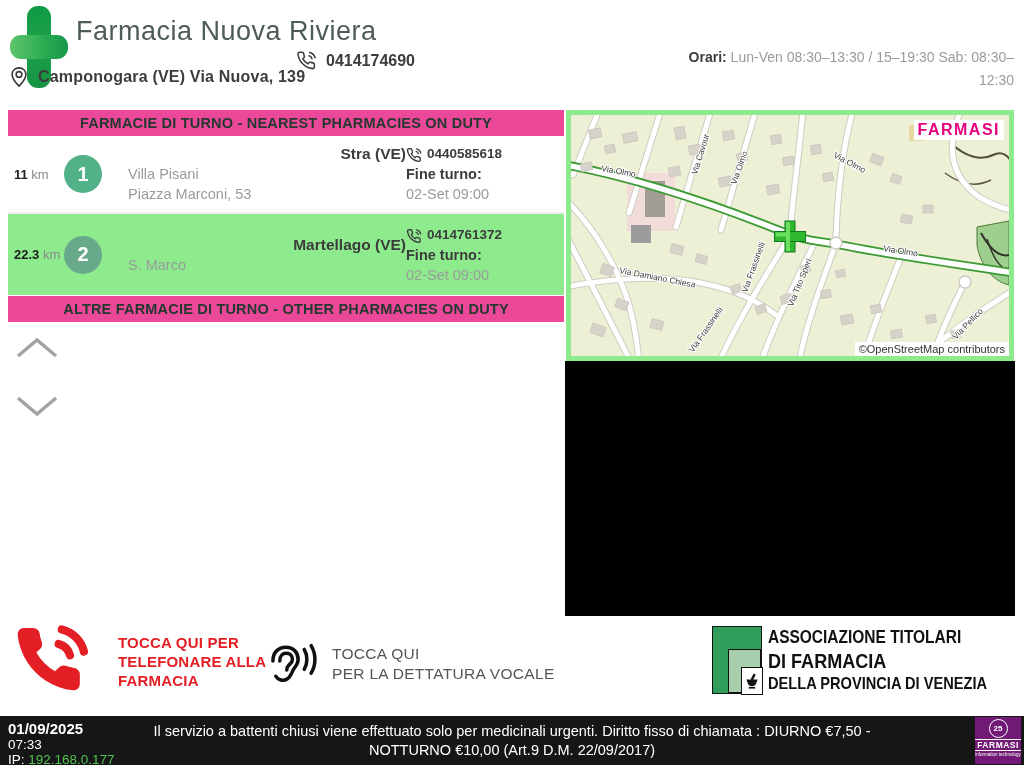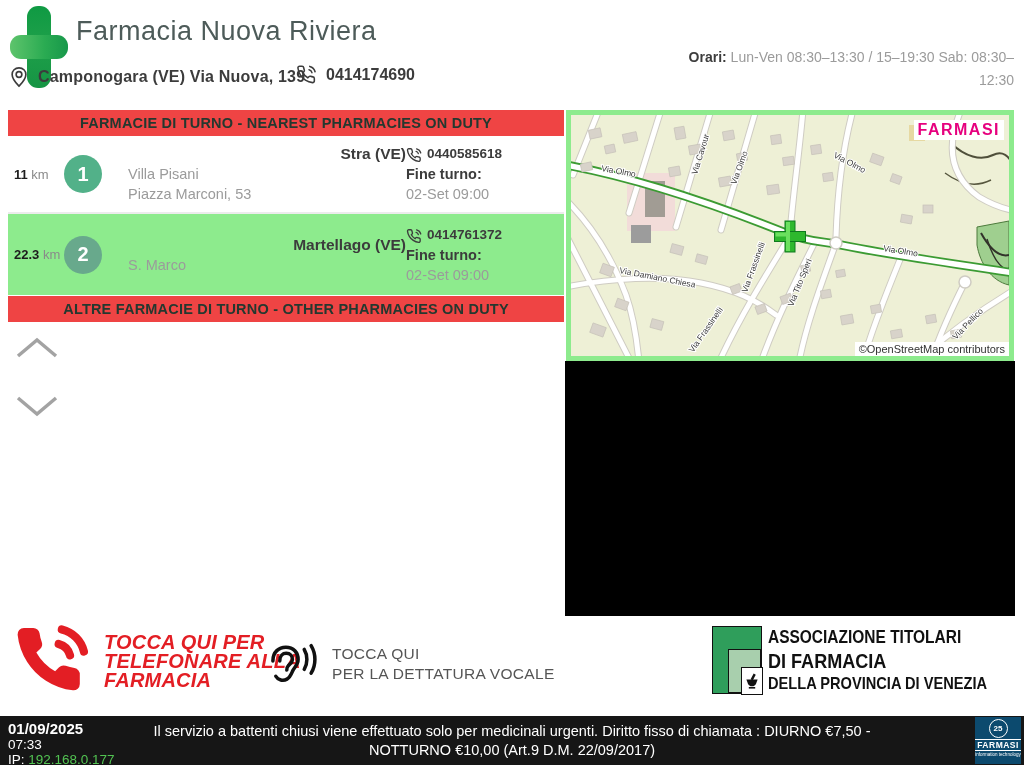--- a/index.html
+++ b/index.html
@@ -12,28 +12,28 @@
   .logo-cross{position:absolute;left:10px;top:6px;width:58px;height:82px;}
   .logo-cross .v{position:absolute;left:17px;top:0;width:24px;height:82px;border-radius:11px;
     background:linear-gradient(180deg,#0f9a43,#1ea04a 45%,#169544);}
   .logo-cross .h{position:absolute;left:0;top:29px;width:58px;height:24px;border-radius:11px;
     background:linear-gradient(90deg,#5ec46c,#2aab52 60%,#17984a);}
   .page-title{position:absolute;left:76px;top:16px;font-size:27px;font-weight:300;
     color:#4d5b59;letter-spacing:.5px;}
   .addr-row{position:absolute;left:8px;top:64px;height:26px;display:flex;align-items:center;}
   .addr-row .icn{width:22px;height:22px;margin-right:8px;}
   .addr-text{font-size:16px;font-weight:700;color:#3c3c3c;letter-spacing:.2px;}
-  .phone-row{position:absolute;left:296px;top:62px;height:26px;display:flex;align-items:center;}
+  .phone-row{position:absolute;left:296px;top:48px;height:26px;display:flex;align-items:center;}
   .phone-row .icn{width:22px;height:22px;margin-right:8px;}
   .phone-text{font-size:16px;font-weight:700;color:#3c3c3c;}
   .orari{position:absolute;right:10px;top:46px;width:330px;text-align:right;
     font-size:14px;color:#9b9b9b;line-height:23px;}
   .orari b{color:#3c3c3c;}
   
-  .duty-banner{position:absolute;left:8px;width:556px;height:26px;background:#ef4444;
+  .duty-banner{position:absolute;left:8px;width:556px;height:26px;background:#ec4899;
     display:flex;align-items:center;justify-content:center;
     font-size:14.5px;font-weight:700;color:#24382f;letter-spacing:.2px;}
   #banner-nearest{top:110px;}
   #banner-other{top:296px;}
   .pharm-row{position:absolute;left:8px;width:556px;display:grid;
     grid-template-columns:56px 52px 1fr 158px;align-items:center;}
   #pharm-row-1{top:136px;height:76px;background:#ffffff;border-bottom:2px solid #ececec;}
   #pharm-row-2{top:214px;height:81px;background:#8deb8d;}
   .dist{font-size:13px;font-weight:700;color:#1d1d1d;padding-left:6px;}
   .dist span{font-weight:400;color:#8a8a8a;font-size:13px;}
@@ -58,22 +58,22 @@
   .map-box svg{display:block;}
   .map-watermark{position:absolute;top:5px;right:5px;background:#ffffff;
     color:#e6007e;font-size:16px;font-weight:800;letter-spacing:1.5px;padding:1px 4px;}
   .map-attrib{position:absolute;bottom:0;right:0;background:#ffffff;color:#333;
     font-size:11px;padding:1px 4px;}
   
   .video-area{position:absolute;left:565px;top:361px;width:450px;height:255px;background:#000;}
   
   .call-btn{position:absolute;left:12px;top:620px;display:flex;align-items:center;cursor:pointer;}
   .call-btn .big-icn{width:82px;height:82px;}
-  .call-label{margin-left:10px;color:#e31e24;font-weight:700;font-size:20px;
-    line-height:19px;letter-spacing:.2px;font-style:italic;}
+  .call-label{margin-left:24px;color:#e31e24;font-weight:700;font-size:15px;
+    line-height:19px;letter-spacing:.2px;}
   .voice-btn{position:absolute;left:266px;top:640px;display:flex;align-items:center;cursor:pointer;}
   .voice-btn .big-icn{width:52px;height:48px;}
   .voice-label{margin-left:14px;color:#555;font-size:15.5px;line-height:20px;letter-spacing:.3px;}
   .assoc{position:absolute;left:697px;top:626px;display:flex;padding-left:15px;}
   .assoc-logo{position:relative;width:48px;height:66px;background:#2f9e5b;border:1px solid #111;}
   .assoc-mid{position:absolute;left:31%;top:33%;right:0;bottom:0;background:#a8cfad;border:1px solid #111;}
   .assoc-inner{position:absolute;left:58%;top:60%;right:-2px;bottom:-2px;background:#fff;
     border:1px solid #111;display:flex;align-items:center;justify-content:center;}
   .assoc-text{margin-left:6px;color:#111;transform:scaleX(.86);transform-origin:left top;white-space:nowrap;}
   .assoc-l1{font-size:18px;font-weight:600;line-height:22px;}
@@ -82,21 +82,21 @@
   
   .footer-bar{position:absolute;left:0;top:716px;width:1024px;height:54px;background:#161616;}
   .footer-edge{position:absolute;left:0;top:765px;width:1024px;height:3px;background:#ffffff;}
   .foot-left{position:absolute;left:8px;top:5px;color:#fff;}
   .foot-date{font-size:15px;font-weight:700;line-height:16px;}
   .foot-time{font-size:13.5px;line-height:15px;}
   .foot-ip{font-size:13.5px;line-height:15px;}
   .foot-ip .ipval{color:#52c352;}
   .foot-notice{position:absolute;left:132px;top:6px;width:760px;text-align:center;
     color:#fff;font-size:14.5px;line-height:19px;}
-  .farmasi-logo{position:absolute;right:3px;top:1px;width:46px;height:47px;background:#0c4a6e;
+  .farmasi-logo{position:absolute;right:3px;top:1px;width:46px;height:47px;background:#701a75;
     display:flex;flex-direction:column;align-items:center;}
   .farmasi-badge{width:17px;height:17px;border:1.5px solid #fff;border-radius:50%;
     margin-top:2px;display:flex;align-items:center;justify-content:center;
     color:#fff;font-size:8px;font-weight:700;}
   .farmasi-name{margin-top:1px;color:#fff;font-size:8.5px;font-weight:700;letter-spacing:.5px;
     border-top:1px solid #fff;border-bottom:1px solid #fff;padding:0 2px;}
   .farmasi-tag{color:#fff;font-size:4.5px;margin-top:1px;}
   
   .stlbl{font-size:8.5px;fill:#3a3a3a;paint-order:stroke;stroke:#ffffff;stroke-width:2px;}
 </style>

